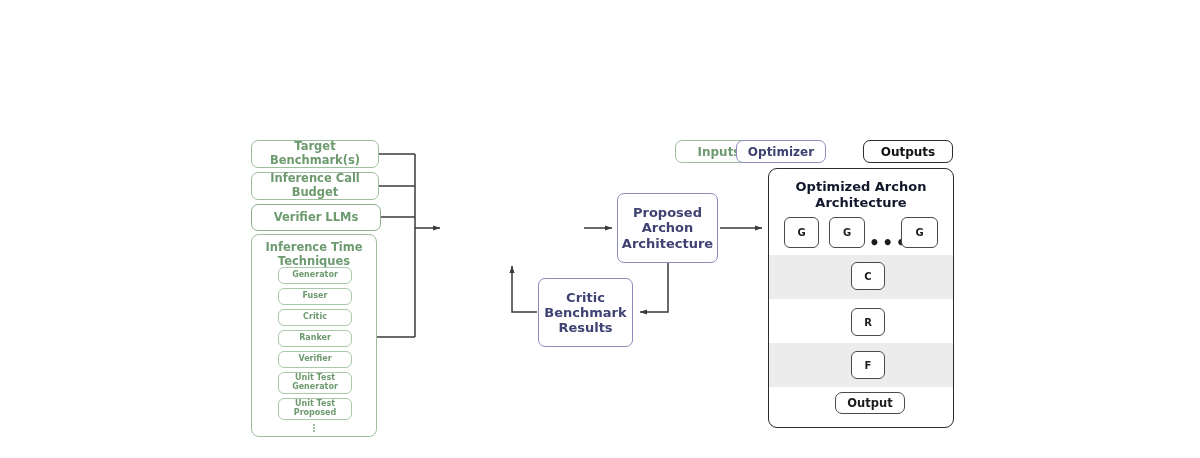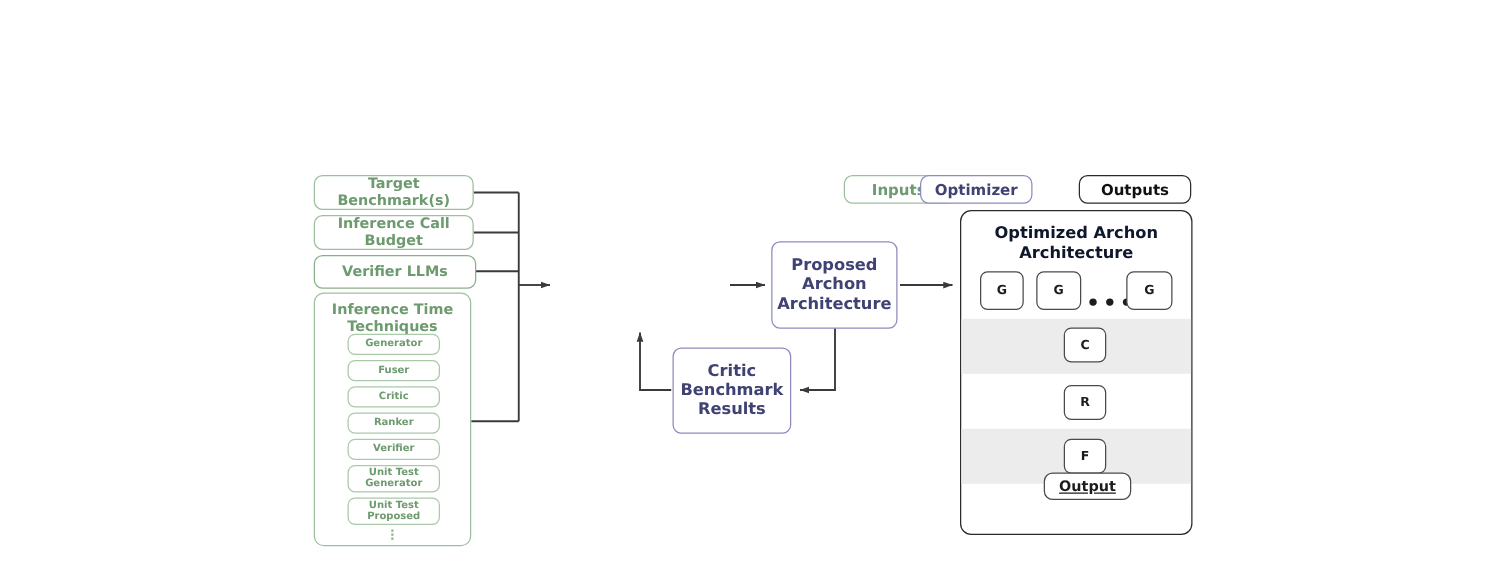--- a/index.html
+++ b/index.html
@@ -238,18 +238,18 @@
     <div class="node" style="left:82px;top:93px;width:34px;height:28px;">
       <span>C</span>
     </div>
     <div class="node" style="left:82px;top:139px;width:34px;height:28px;">
       <span>R</span>
     </div>
     <div class="node" style="left:82px;top:182px;width:34px;height:28px;">
       <span>F</span>
     </div>
 
-    <div class="node output" style="left:66px;top:209px;width:70px;height:22px;text-decoration:underline;">
+    <div class="node output" style="left:66px;top:223px;width:70px;height:22px;">
       <span>Output</span>
     </div>
   </div>
 
 </div>
 
 </body></html>

